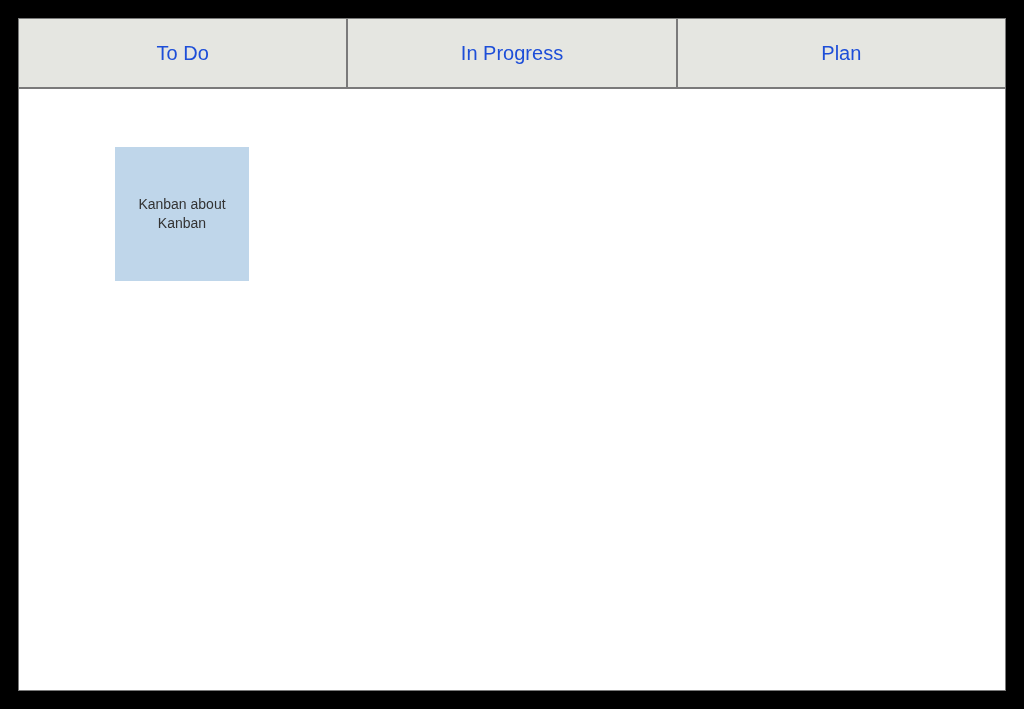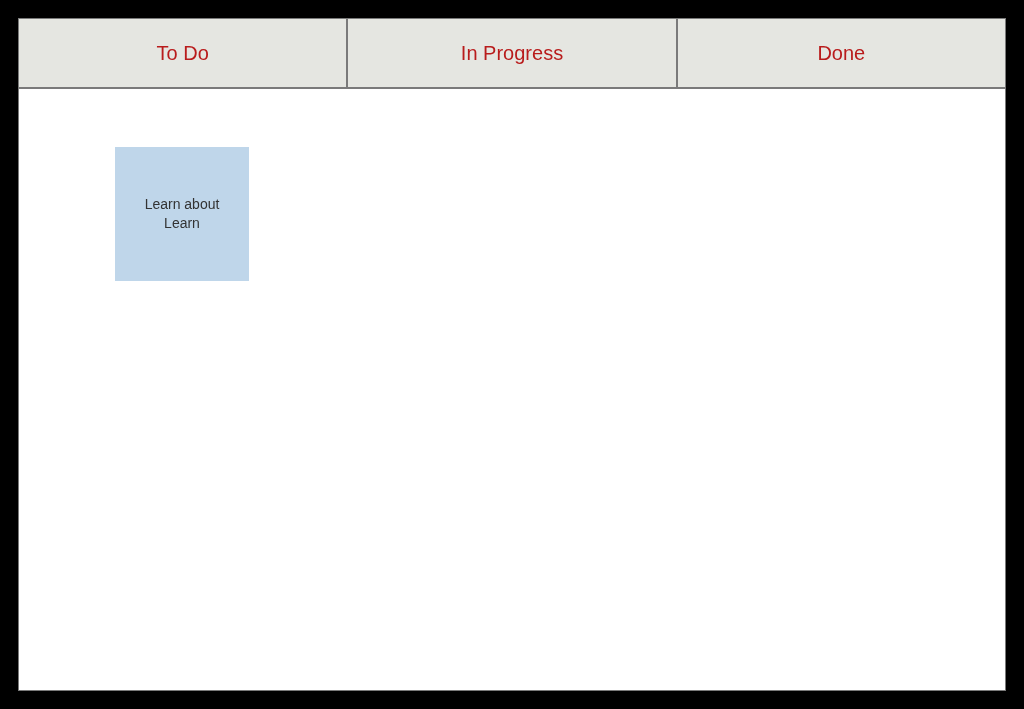--- a/index.html
+++ b/index.html
@@ -23,21 +23,21 @@
       height: 70px;
       background: #e5e6e1;
       border-bottom: 2px solid #7a7a7a;
     }
     .header-cell {
       flex: 1;
       display: flex;
       align-items: center;
       justify-content: center;
       font-size: 20px;
-      color: #b91c1c;
+      color: #1d4ed8;
       border-right: 2px solid #7a7a7a;
     }
     .header-cell:last-child { border-right: none; }
     .body-row {
       display: flex;
       flex: 1;
       position: relative;
     }
     .column {
       flex: 1;
@@ -72,23 +72,23 @@
 
 <div class="board">
   <div class="header-row">
     <div class="header-cell">
       <span>To Do</span>
     </div>
     <div class="header-cell">
       <span>In Progress</span>
     </div>
     <div class="header-cell">
-      <span>Done</span>
+      <span>Plan</span>
     </div>
   </div>
   <div class="body-row">
     <div class="column">
       <div class="card prog1">
-        <span>Learn about Learn</span>
+        <span>Kanban about Kanban</span>
       </div>
     </div>
   </div>
 </div>
 
 </body></html>

